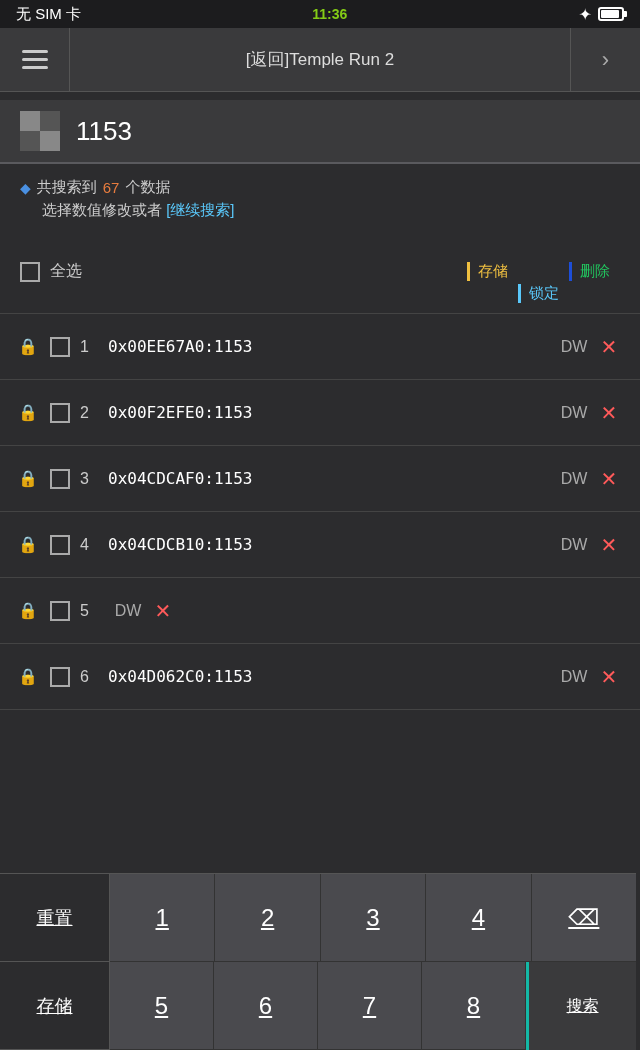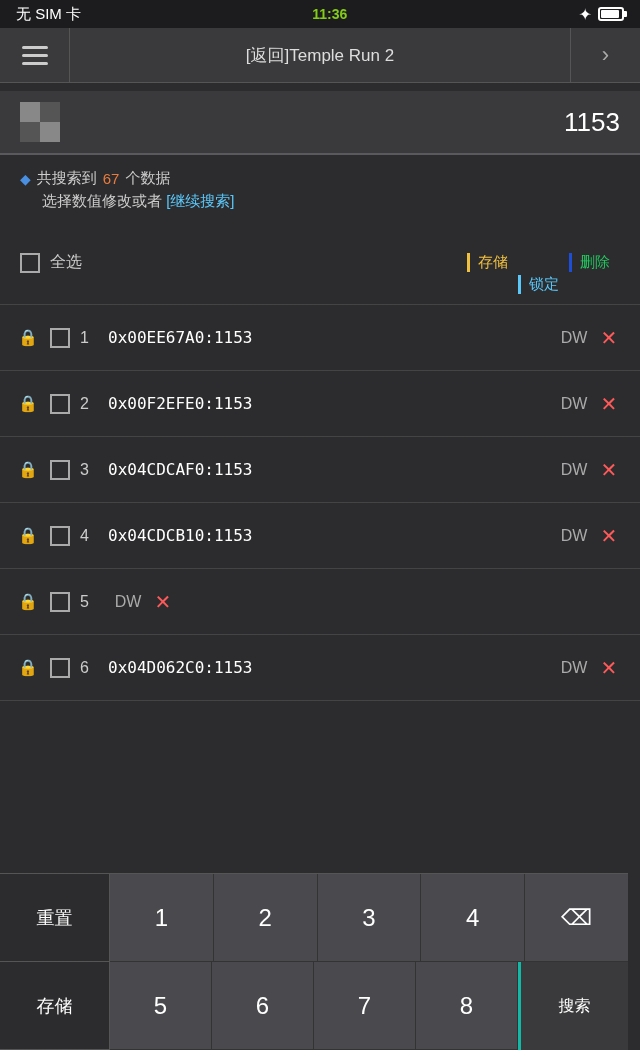--- a/index.html
+++ b/index.html
@@ -62,21 +62,21 @@
       left: 1px;
       top: 1px;
       bottom: 1px;
       width: 80%;
       background: #fff;
       border-radius: 1px;
     }
 
     
     .nav-bar {
-      height: 55px;
+      height: 64px;
       background: #3a3a3c;
       display: flex;
       align-items: center;
       border-bottom: 1px solid #555;
     }
     .nav-menu-btn {
       width: 70px;
       height: 100%;
       display: flex;
       align-items: center;
@@ -117,21 +117,20 @@
     
     .search-value-bar {
       height: 64px;
       background: #3a3a3c;
       display: flex;
       align-items: center;
       padding: 0 20px;
       gap: 16px;
       border-bottom: 2px solid #5a5a5e;
       margin-top: 8px;
-      justify-content: space-between;
     }
     .checker-icon {
       width: 40px;
       height: 40px;
       display: grid;
       grid-template-columns: 1fr 1fr;
       grid-template-rows: 1fr 1fr;
     }
     .checker-icon div:nth-child(1) { background: #888; }
     .checker-icon div:nth-child(2) { background: #555; }
@@ -249,23 +248,24 @@
       width: 30px;
       text-align: center;
       cursor: pointer;
     }
 
     
     .keyboard {
       position: absolute;
       bottom: 0;
       left: 0;
-      right: 12px;
+      right: 4px;
       background: #3a3a3c;
       border-top: 1px solid #555;
+      text-decoration: underline;
     }
     .keyboard-row {
       display: flex;
       height: 88px;
     }
     .kb-action-btn {
       width: 110px;
       background: #2c2c2e;
       display: flex;
       align-items: center;

